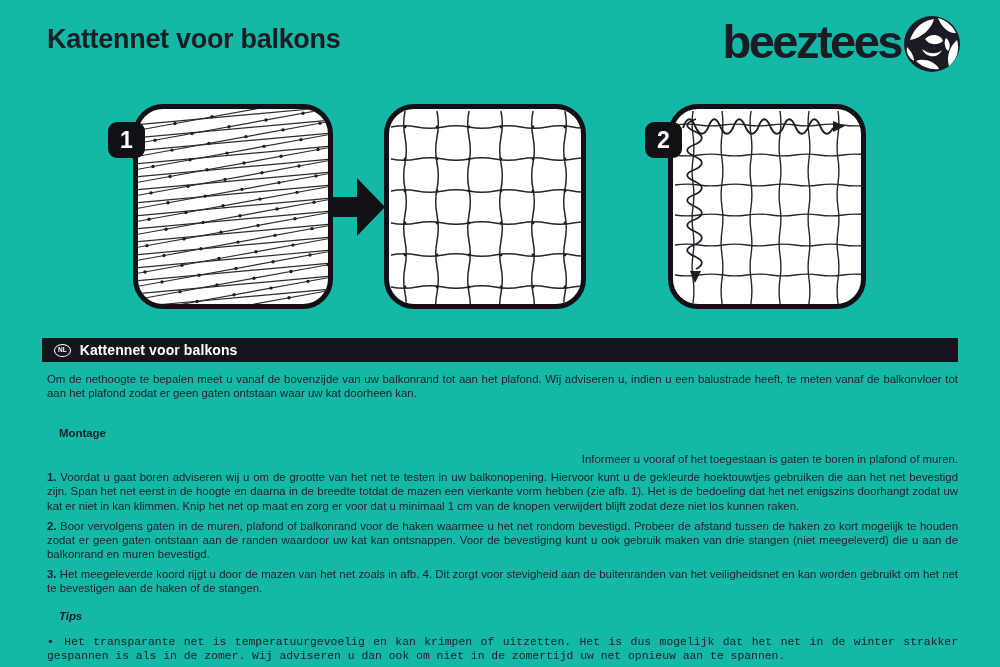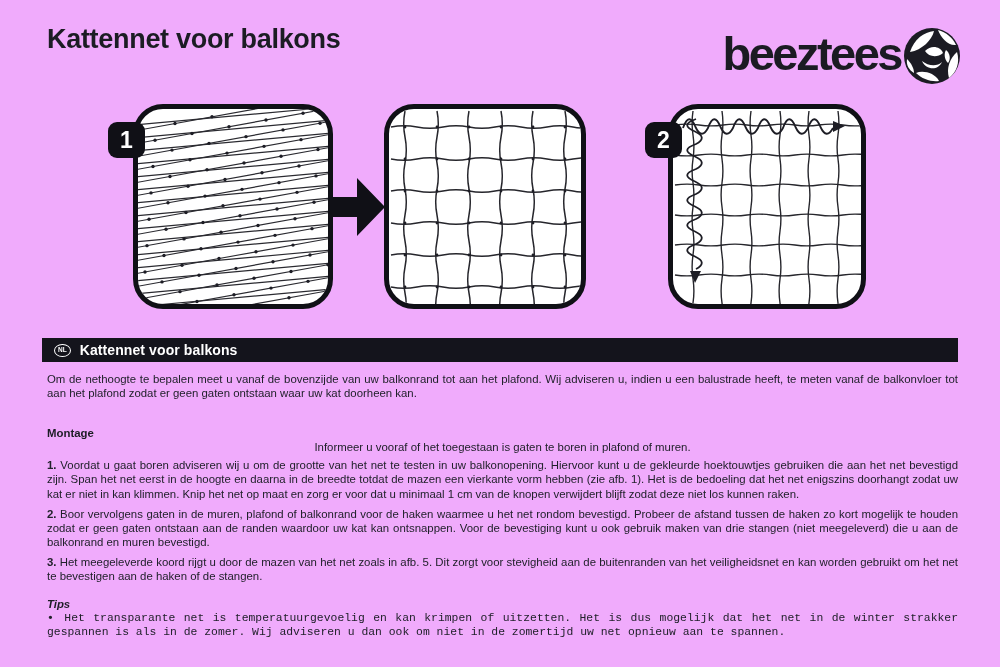--- a/index.html
+++ b/index.html
@@ -1,27 +1,27 @@
 <!DOCTYPE html>
 <html><head>
 <meta charset="utf-8">
 <style>
   html,body{margin:0;padding:0;background:#e8e8e8;}
   .page{
-    position:relative;width:1000px;height:667px;background:#f0abfc;
+    position:relative;width:1000px;height:667px;background:#14b8a6;
     font-family:"Liberation Sans",sans-serif;color:#20202a;overflow:hidden;
     margin:0 auto;
   }
   
   .title{
     position:absolute;left:47px;top:24px;margin:0;
     font-size:27px;font-weight:700;letter-spacing:-0.3px;color:#1c1c24;
   }
   .logo{
-    position:absolute;right:38px;top:22px;display:flex;align-items:center;justify-content:center;
+    position:absolute;right:38px;top:10px;display:flex;align-items:center;justify-content:center;
   }
   .logo-word{
     font-size:47px;font-weight:700;letter-spacing:-2.5px;color:#1b1b23;
     line-height:60px;
   }
   .logo-ball{margin-left:1px;margin-top:4px;}
   
   .panel{
     position:absolute;box-sizing:border-box;height:205px;background:#fff;
     border:5px solid #101016;border-radius:30px;overflow:hidden;
@@ -50,24 +50,24 @@
   }
   .bar-title{color:#fff;font-size:14px;font-weight:700;letter-spacing:0.1px;}
   
   .content{
     position:absolute;left:47px;top:372px;width:911px;
     font-size:11.4px;line-height:14.3px;color:#21212b;
   }
   .content p{margin:0 0 5.5px;text-align:justify;}
   .content p.intro{margin-bottom:25px;}
   .content h2{
-    font-size:11.4px;line-height:14.3px;font-weight:700;margin:0;color:#1c1c24;
+    font-size:11.4px;line-height:14.3px;font-weight:700;margin:12px;color:#1c1c24;
   }
   .content h2.tips-h{margin-top:13px;font-style:italic;}
-  .content p.note{margin-bottom:4px;text-align:center;}
+  .content p.note{margin-bottom:4px;text-align:right;}
   .content p.tip{margin-bottom:7.5px;font-family:Liberation Mono, monospace;}
   .blt{font-weight:700;margin-right:2px;}
   b{font-weight:700;}
 </style>
 </head>
 <body>
 
 <div class="page">
 
   <h1 class="title">Kattennet voor balkons</h1>
@@ -299,19 +299,19 @@
   </div>
 
   <div class="content">
     <p class="intro">Om de nethoogte te bepalen meet u vanaf de bovenzijde van uw balkonrand tot aan het plafond. Wij adviseren u, indien u een balustrade heeft, te meten vanaf de balkonvloer tot aan het plafond zodat er geen gaten ontstaan waar uw kat doorheen kan.</p>
 
     <h2>Montage</h2>
     <p class="note">Informeer u vooraf of het toegestaan is gaten te boren in plafond of muren.</p>
 
     <p class="step"><b>1.</b> <span>Voordat u gaat boren adviseren wij u om de grootte van het net te testen in uw balkonopening. Hiervoor kunt u de gekleurde hoektouwtjes gebruiken die aan het net bevestigd zijn. Span het net eerst in de hoogte en daarna in de breedte totdat de mazen een vierkante vorm hebben (zie afb. 1). Het is de bedoeling dat het net enigszins doorhangt zodat uw kat er niet in kan klimmen. Knip het net op maat en zorg er voor dat u minimaal 1 cm van de knopen verwijdert blijft zodat deze niet los kunnen raken.</span></p>
     <p class="step"><b>2.</b> <span>Boor vervolgens gaten in de muren, plafond of balkonrand voor de haken waarmee u het net rondom bevestigd. Probeer de afstand tussen de haken zo kort mogelijk te houden zodat er geen gaten ontstaan aan de randen waardoor uw kat kan ontsnappen. Voor de bevestiging kunt u ook gebruik maken van drie stangen (niet meegeleverd) die u aan de balkonrand en muren bevestigd.</span></p>
-    <p class="step"><b>3.</b> <span>Het meegeleverde koord rijgt u door de mazen van het net zoals in afb. 5. Dit zorgt voor stevigheid aan de buitenranden van het veiligheidsnet en kan worden gebruikt om het net te bevestigen aan de haken of de stangen.</span></p>
+    <p class="step"><b>3.</b> <span>Het meegeleverde koord rijgt u door de mazen van het net zoals in afb. 4. Dit zorgt voor stevigheid aan de buitenranden van het veiligheidsnet en kan worden gebruikt om het net te bevestigen aan de haken of de stangen.</span></p>
 
     <h2 class="tips-h">Tips</h2>
     <p class="tip"><span class="blt">•</span> <span>Het transparante net is temperatuurgevoelig en kan krimpen of uitzetten. Het is dus mogelijk dat het net in de winter strakker gespannen is als in de zomer. Wij adviseren u dan ook om niet in de zomertijd uw net opnieuw aan te spannen.</span></p>
   </div>
 
 </div>
 
 </body></html>

